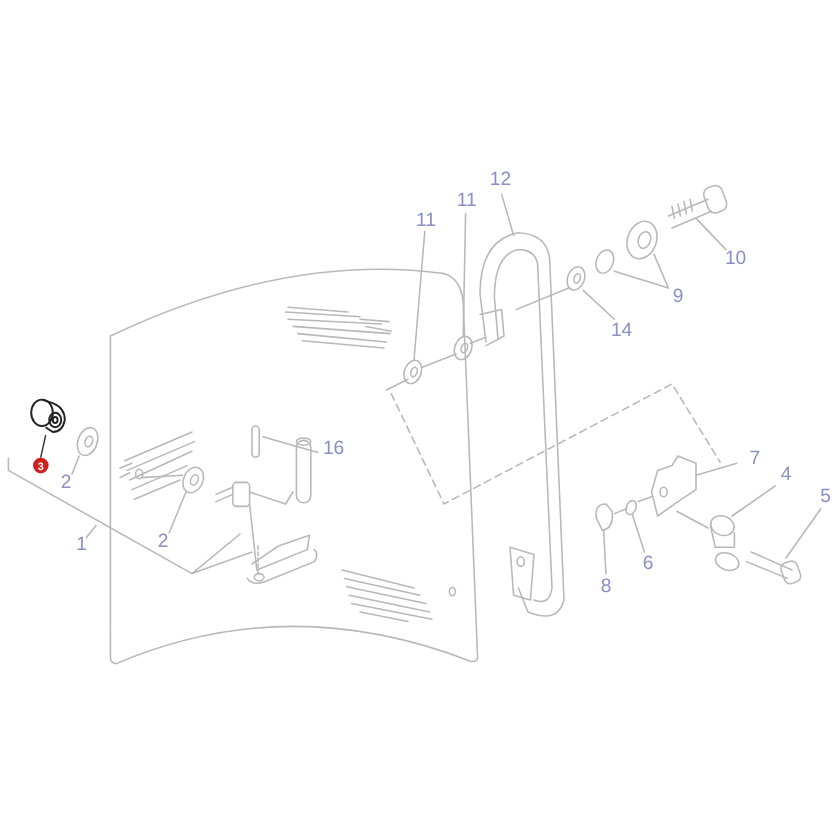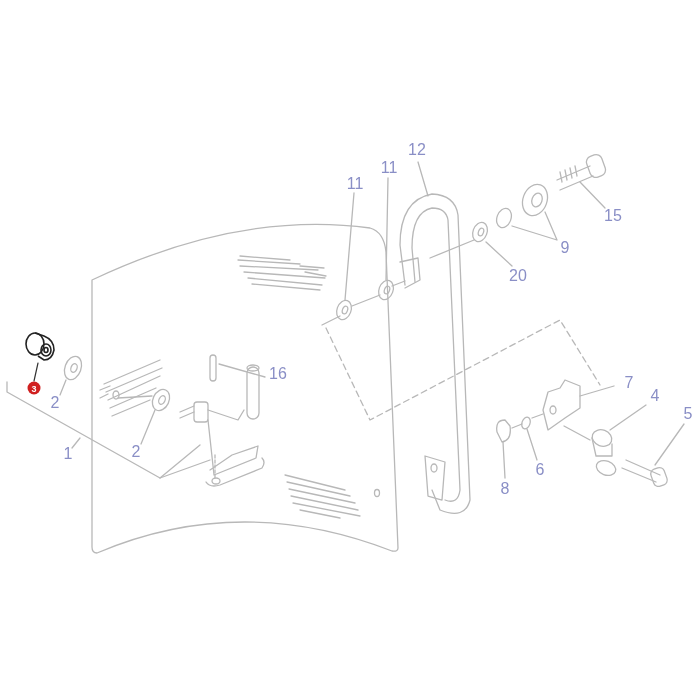--- a/index.html
+++ b/index.html
@@ -148,18 +148,18 @@
 <div class="callout" style="left:68px; top:454px;">1</div>
 <div class="callout" style="left:55px; top:403px;">2</div>
 <div class="callout" style="left:136px; top:452px;">2</div>
 <div class="callout-hl" style="left:34px; top:388px;">3</div>
 <div class="callout" style="left:655px; top:396px;">4</div>
 <div class="callout" style="left:688px; top:414px;">5</div>
 <div class="callout" style="left:540px; top:470px;">6</div>
 <div class="callout" style="left:629px; top:383px;">7</div>
 <div class="callout" style="left:505px; top:489px;">8</div>
 <div class="callout" style="left:565px; top:248px;">9</div>
-<div class="callout" style="left:613px; top:216px;">15</div>
+<div class="callout" style="left:613px; top:216px;">10</div>
 <div class="callout" style="left:355px; top:184px;">11</div>
 <div class="callout" style="left:417px; top:150px;">12</div>
 <div class="callout" style="left:278px; top:374px;">16</div>
-<div class="callout" style="left:518px; top:276px;">20</div>
+<div class="callout" style="left:518px; top:276px;">14</div>
 <div class="callout" style="left:389px; top:168px;">11</div>
 
 </body></html>

